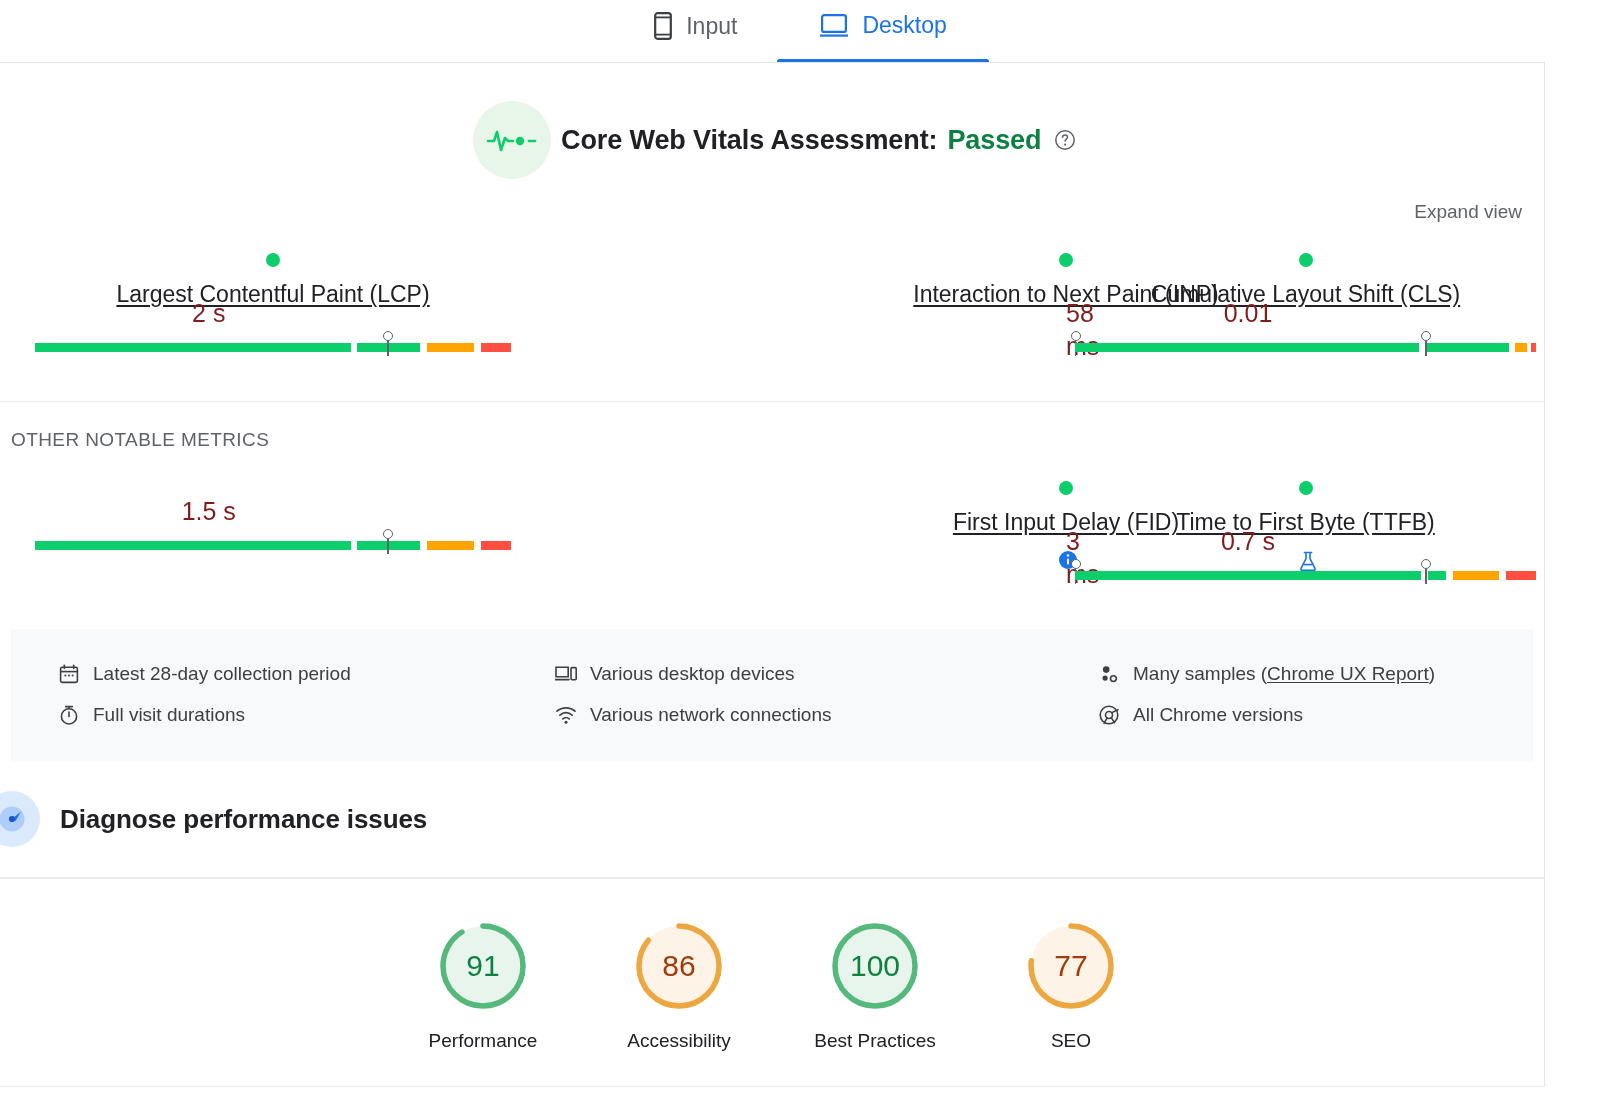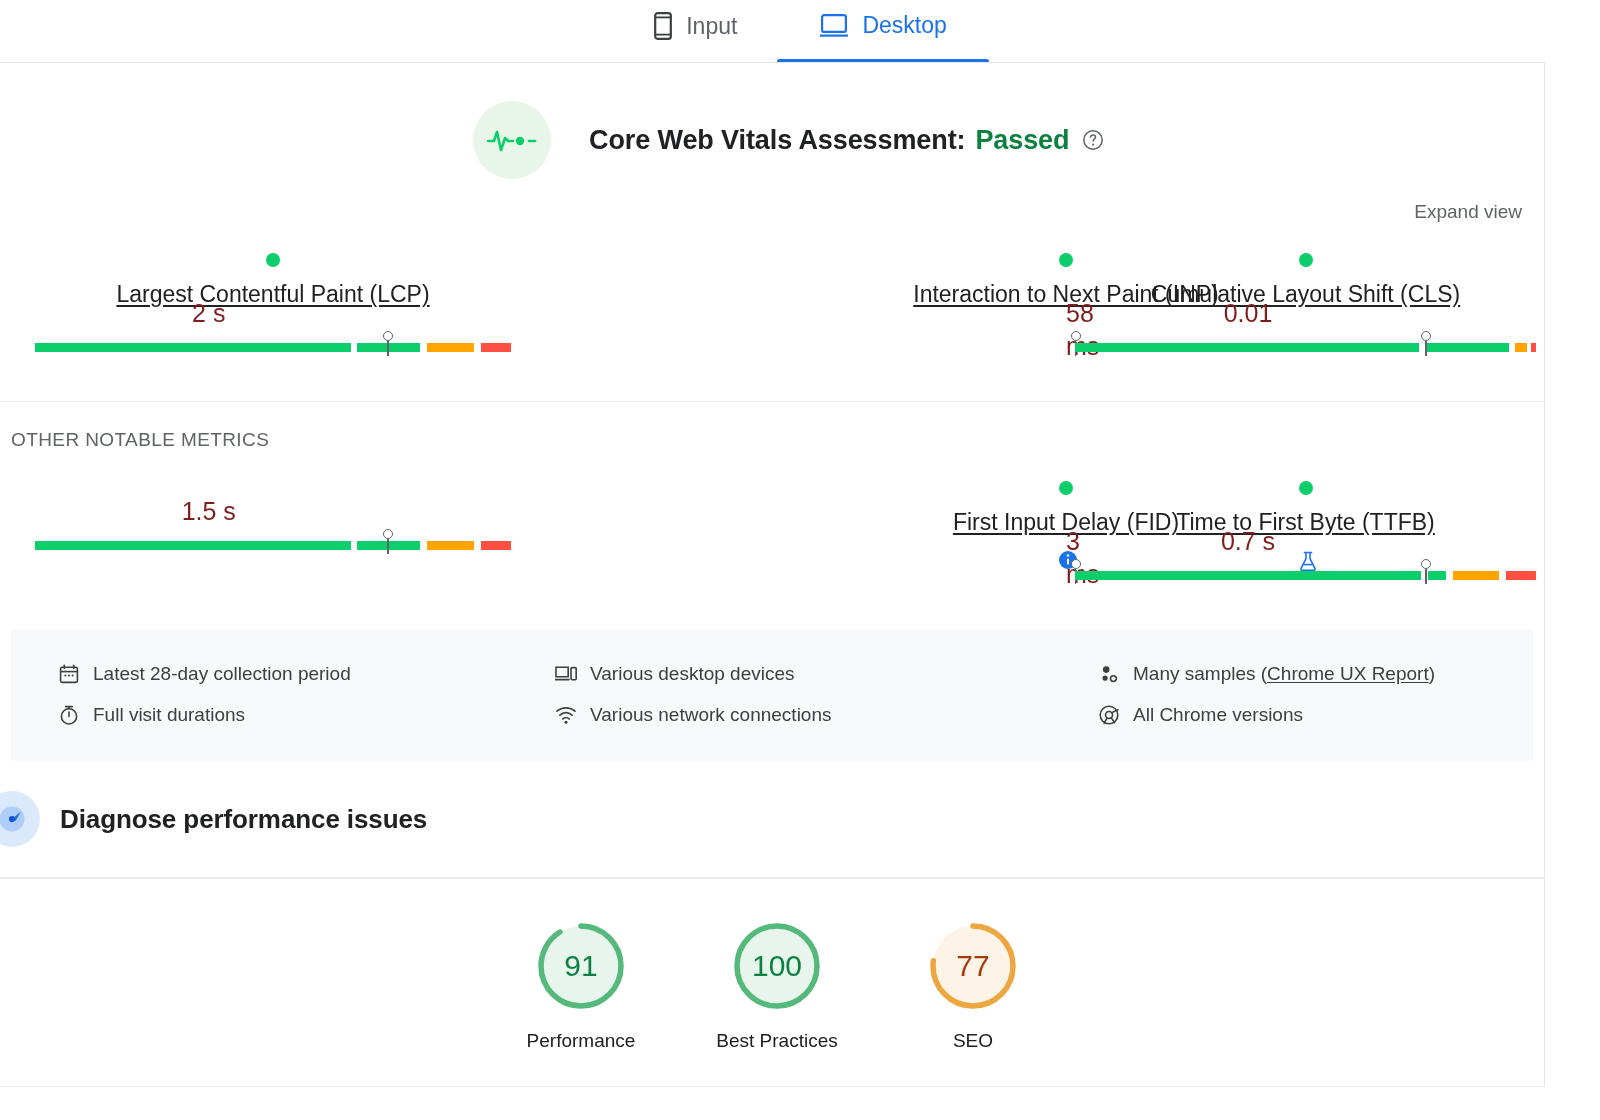--- a/index.html
+++ b/index.html
@@ -56,21 +56,21 @@
     border-top: 1px solid #e4e6e8;
     border-bottom: 1px solid #e8eaed;
     width: 1545px;
     box-sizing: border-box;
     background: #fff;
   }
 
   .cwv-header {
     display: flex;
     align-items: center;
-    gap: 38px;
+    gap: 10px;
     padding: 38px 0 0 473px;
   }
   .cwv-badge {
     width: 78px; height: 78px;
     border-radius: 50%;
     background: #e8f5e9;
     display: flex; align-items: center; justify-content: center;
     flex: none;
   }
   .cwv-title {
@@ -576,20 +576,30 @@
         <circle cx="45" cy="45" r="40" fill="#e8f5ec"></circle>
         <circle cx="45" cy="45" r="40" fill="none" stroke="#55b97c" stroke-width="5.5" stroke-dasharray="251.32741228718345" stroke-dashoffset="22.619467105846503" stroke-linecap="round"></circle>
       </svg>
       <div class="gauge-num" style="color:#0c8141">91</div>
     </div>
     <div class="gauge-label">Performance</div>
   </div>
       <div class="gauge">
     <div class="gauge-ring">
       <svg width="90" height="90" viewBox="0 0 90 90" style="transform:rotate(-90deg)">
+        <circle cx="45" cy="45" r="40" fill="#fdf3e6"></circle>
+        <circle cx="45" cy="45" r="40" fill="none" stroke="#eda740" stroke-width="5.5" stroke-dasharray="251.32741228718345" stroke-dashoffset="35.18583772020568" stroke-linecap="round"></circle>
+      </svg>
+      <div class="gauge-num" style="color:#a33b0c">86</div>
+    </div>
+    <div class="gauge-label">Accessibility</div>
+  </div>
+      <div class="gauge">
+    <div class="gauge-ring">
+      <svg width="90" height="90" viewBox="0 0 90 90" style="transform:rotate(-90deg)">
         <circle cx="45" cy="45" r="40" fill="#e8f5ec"></circle>
         <circle cx="45" cy="45" r="40" fill="none" stroke="#55b97c" stroke-width="5.5" stroke-dasharray="251.32741228718345" stroke-dashoffset="0" stroke-linecap="round"></circle>
       </svg>
       <div class="gauge-num" style="color:#0c8141">100</div>
     </div>
     <div class="gauge-label">Best Practices</div>
   </div>
       <div class="gauge">
     <div class="gauge-ring">
       <svg width="90" height="90" viewBox="0 0 90 90" style="transform:rotate(-90deg)">

